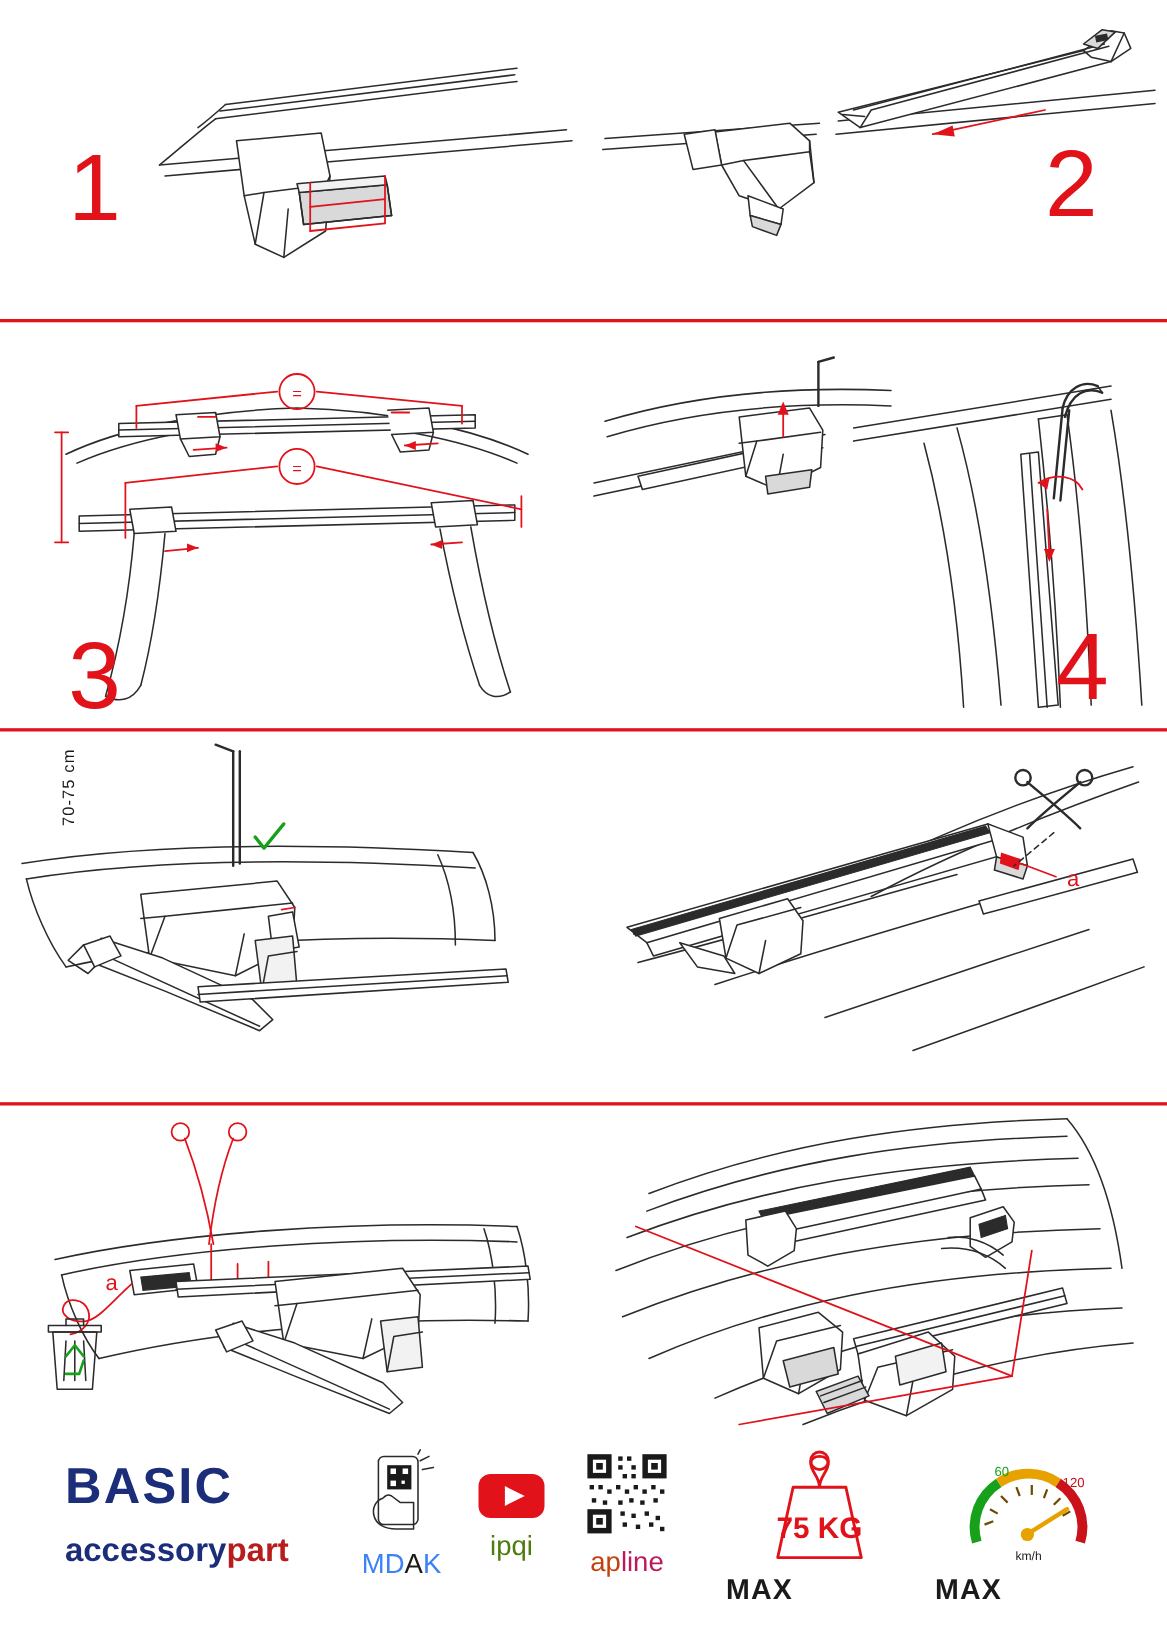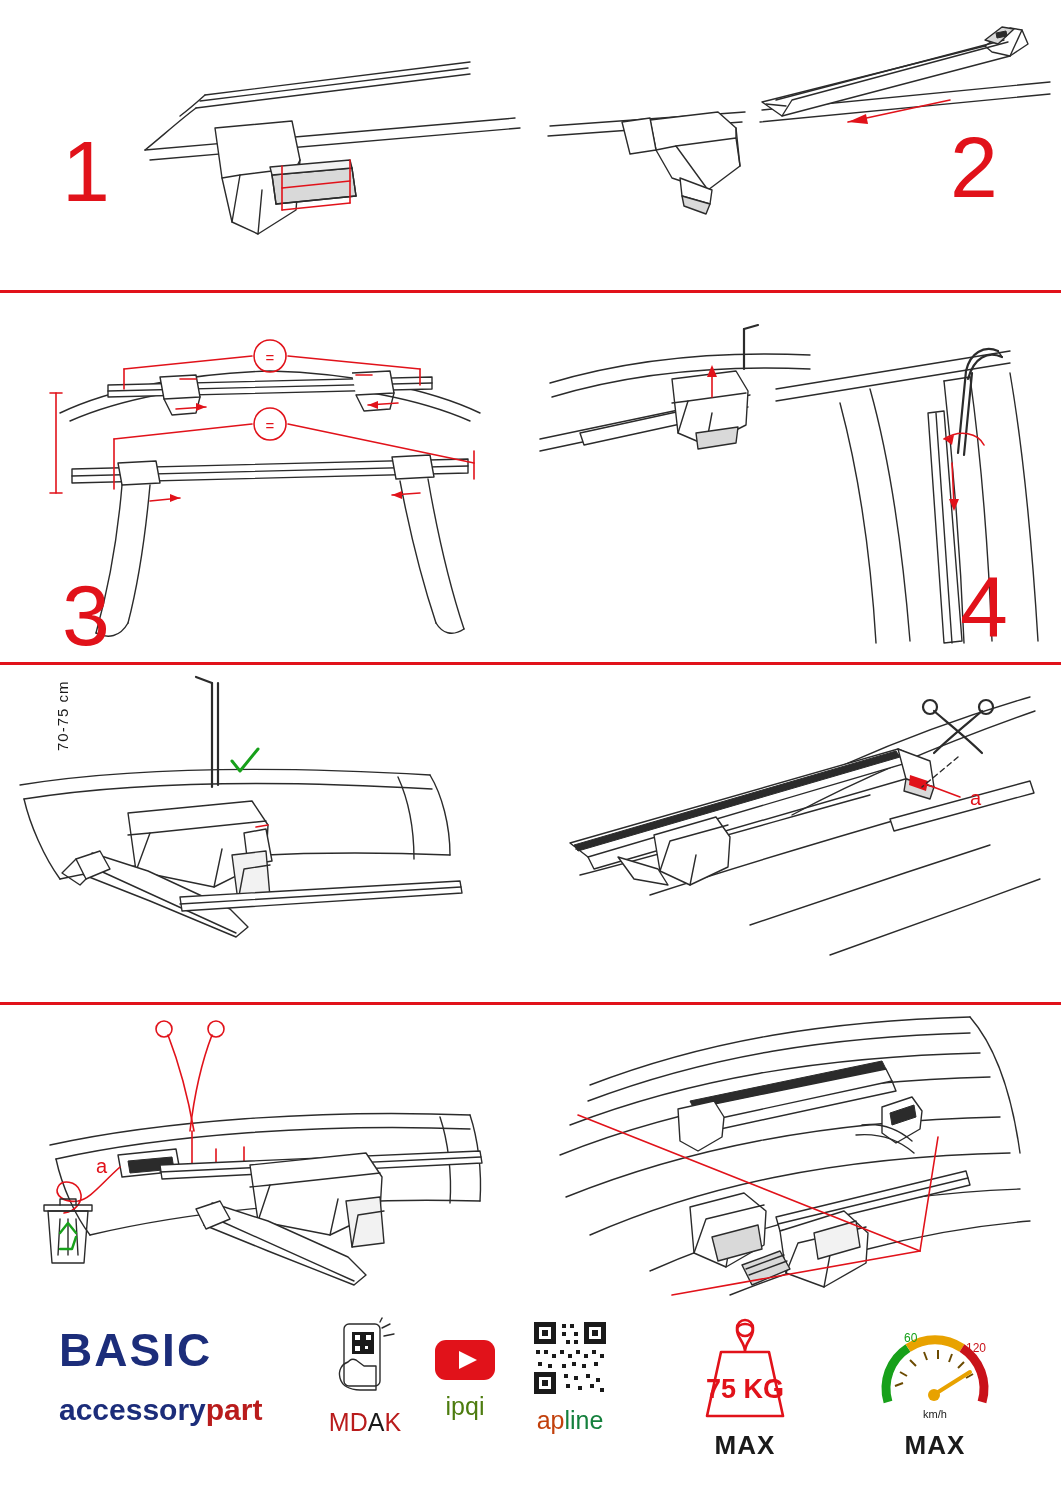--- a/index.html
+++ b/index.html
@@ -28,26 +28,26 @@
   
   .footer{position:absolute;left:0;top:1300px;width:1061px;height:200px;}
   .brandbox{position:absolute;left:59px;top:24px;width:240px;text-align:left;}
   .brand-basic{font-family:"Liberation Sans",sans-serif;font-weight:bold;font-size:46px;letter-spacing:2px;color:#1c2d7a;line-height:52px;}
   .brand-accessory{font-family:"Liberation Sans",sans-serif;font-weight:bold;font-size:30px;letter-spacing:0px;line-height:40px;margin-top:14px;}
   .brand-accessory .a1{color:#1c2d7a;}
   .brand-accessory .a2{color:#b91c1c;}
 
   .logogrp{position:absolute;top:20px;text-align:center;}
   .logolabel{font-size:25px;margin-top:10px;font-family:"Liberation Sans",sans-serif;}
-  .mdak .m1{color:#b91c1c;font-weight:500;}
+  .mdak .m1{color:#3b82f6;font-weight:500;}
   .ipqi{color:#4d7c0f;font-weight:400;}
   .apline .p1{color:#c2410c;}
-  .apline .p2{color:#15803d;}
-
-  .maxgrp{position:absolute;top:14px;text-align:center;}
+  .apline .p2{color:#be185d;}
+
+  .maxgrp{position:absolute;top:14px;}
   .maxlabel{font-size:26px;margin-top:6px;letter-spacing:1px;color:#1a1a1a;font-weight:bold;}
   .kgtext{font-size:27px;fill:#e1121a;font-weight:bold;font-family:"Liberation Sans",sans-serif;}
   .kmh{font-size:11px;fill:#1a1a1a;font-family:"Liberation Sans",sans-serif;}
   .gaugenum{font-size:12px;font-family:"Liberation Sans",sans-serif;}
   .vert-dim{position:absolute;font-size:15px;color:#1a1a1a;transform:rotate(-90deg);transform-origin:left top;white-space:nowrap;letter-spacing:1px;}
 </style>
 </head>
 <body>
 
 <div class="sheet">

